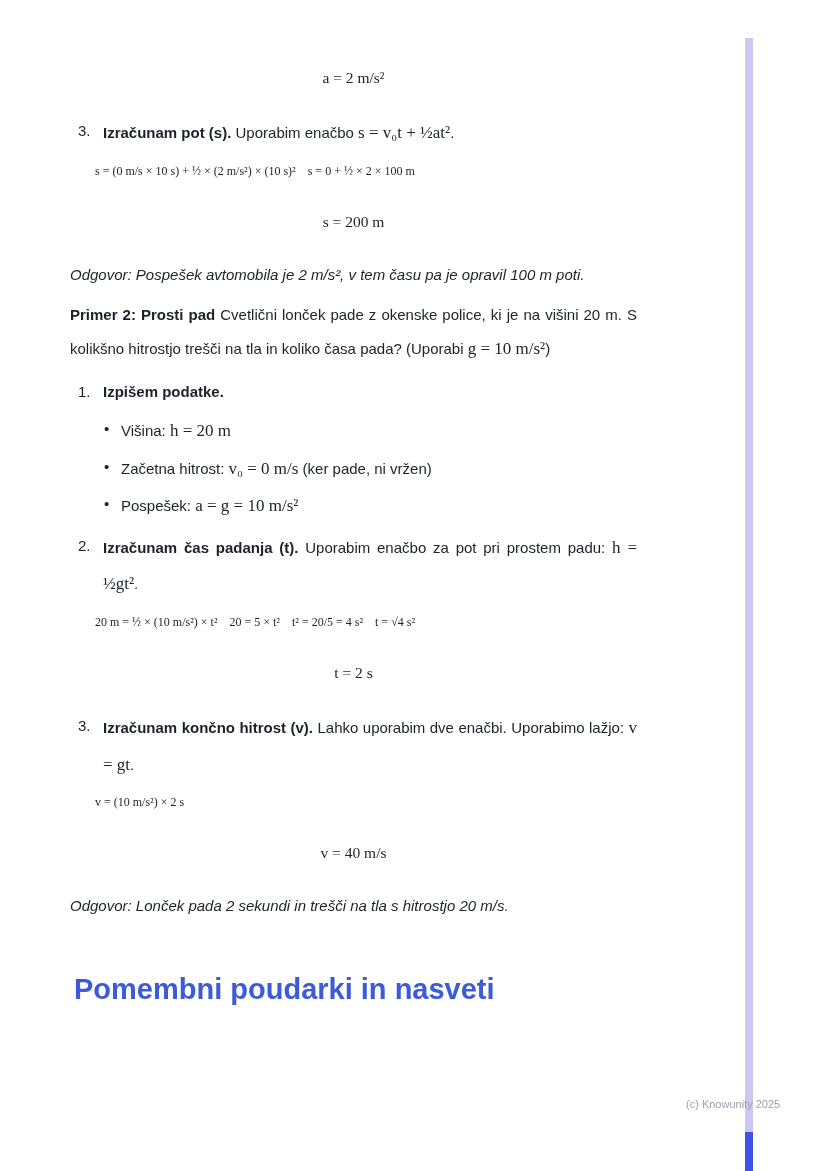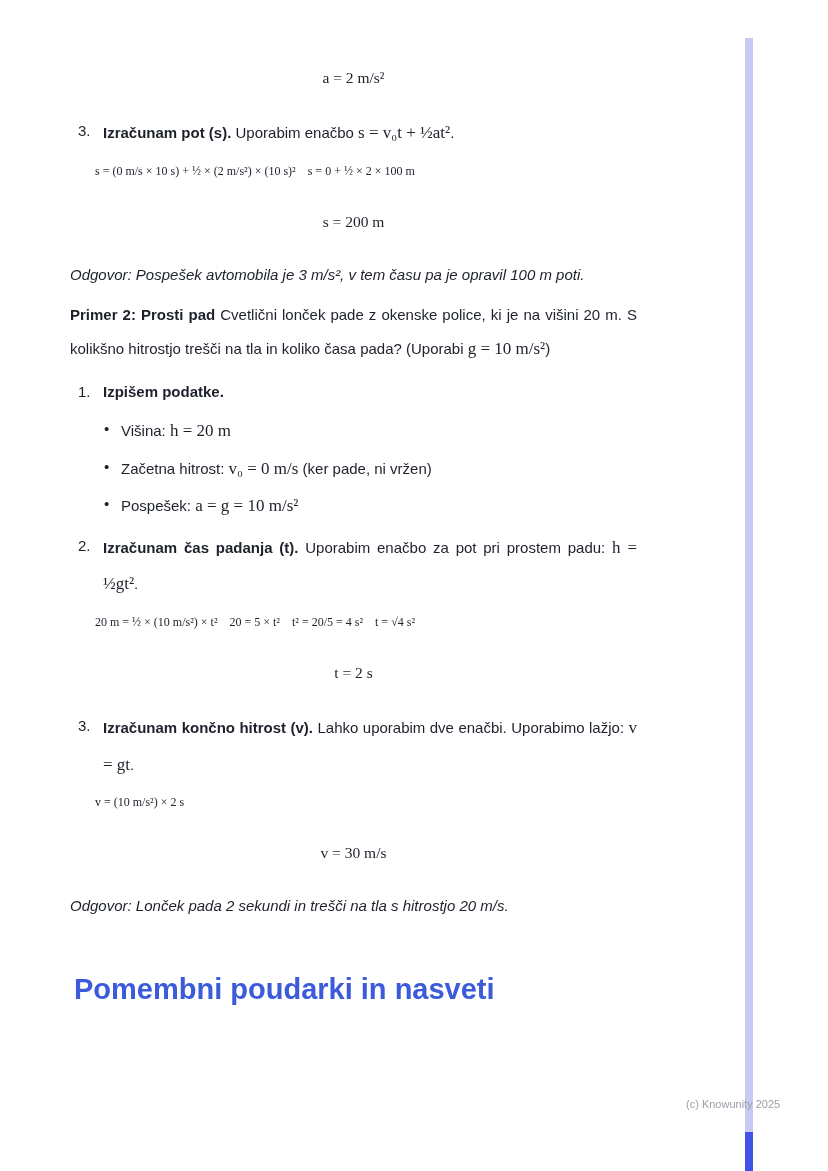--- a/index.html
+++ b/index.html
@@ -73,21 +73,21 @@
 
     <div class="list-item">
       <span class="num">3.</span>
       <div class="li-body"><b>Izračunam pot (s).</b><span> Uporabim enačbo </span><span class="math">s = v₀t + ½at²</span><span>.</span></div>
     </div>
 
     <div class="eq-line">s = (0 m/s × 10 s) + ½ × (2 m/s²) × (10 s)² s = 0 + ½ × 2 × 100 m</div>
 
     <div class="math-center">s = 200 m</div>
 
-    <p class="para em">Odgovor: Pospešek avtomobila je 3 m/s², v tem času pa je opravil 100 m poti.</p>
+    <p class="para em">Odgovor: Pospešek avtomobila je 2 m/s², v tem času pa je opravil 100 m poti.</p>
 
     <p class="para"><b>Primer 2: Prosti pad</b><span> Cvetlični lonček pade z okenske police, ki je na višini 20 m. S kolikšno hitrostjo trešči na tla in koliko časa pada? (Uporabi </span><span class="math">g = 10 m/s²</span><span>)</span></p>
 
     <div class="list-item">
       <span class="num">1.</span>
       <div class="li-body"><b>Izpišem podatke.</b></div>
     </div>
 
     <div class="bullets">
       <div class="bullet-item">
@@ -113,21 +113,21 @@
 
     <div class="math-center">t = 2 s</div>
 
     <div class="list-item">
       <span class="num">3.</span>
       <div class="li-body"><b>Izračunam končno hitrost (v).</b><span> Lahko uporabim dve enačbi. Uporabimo lažjo: </span><span class="math">v = gt</span><span>.</span></div>
     </div>
 
     <div class="eq-line">v = (10 m/s²) × 2 s</div>
 
-    <div class="math-center">v = 30 m/s</div>
+    <div class="math-center">v = 40 m/s</div>
 
 
     <p class="para em">Odgovor: Lonček pada 2 sekundi in trešči na tla s hitrostjo 20 m/s.</p>
 
     <h2 class="section-title">Pomembni poudarki in nasveti</h2>
 
   </main>
 
   <div class="footer">(c) Knowunity 2025</div>
 

